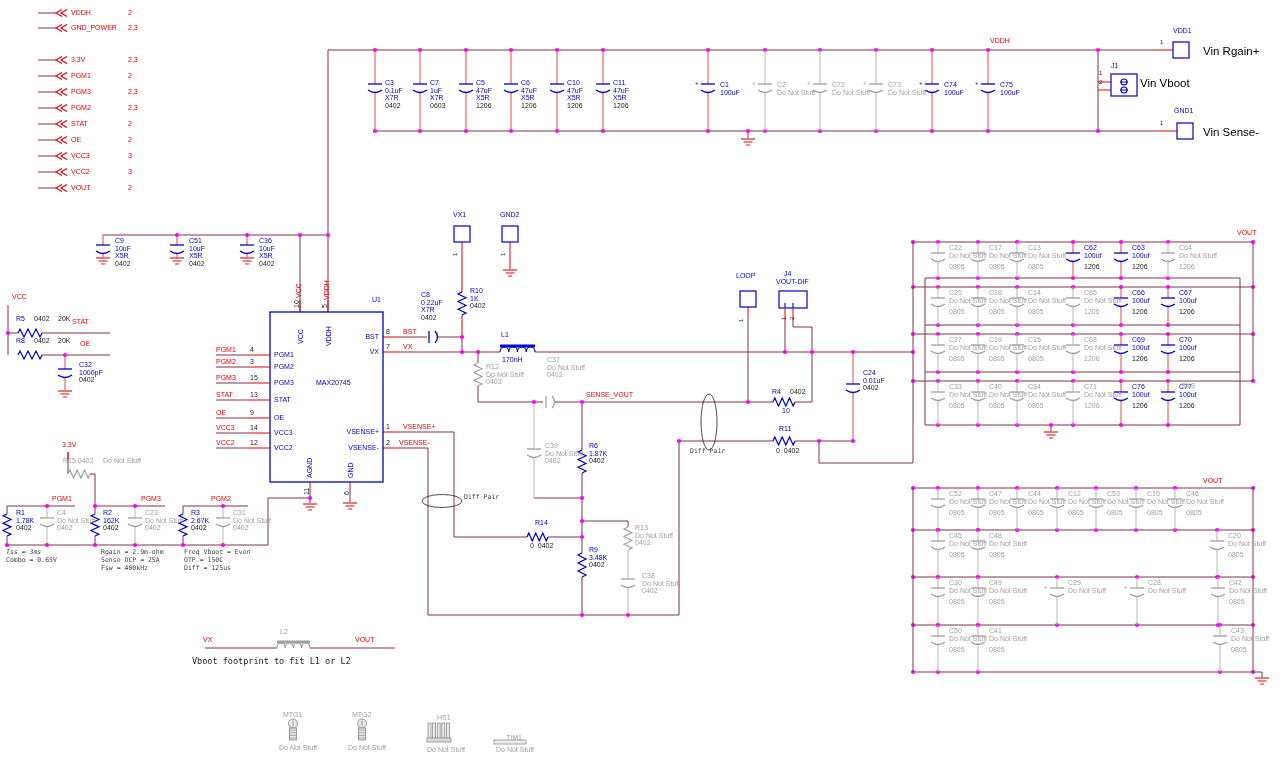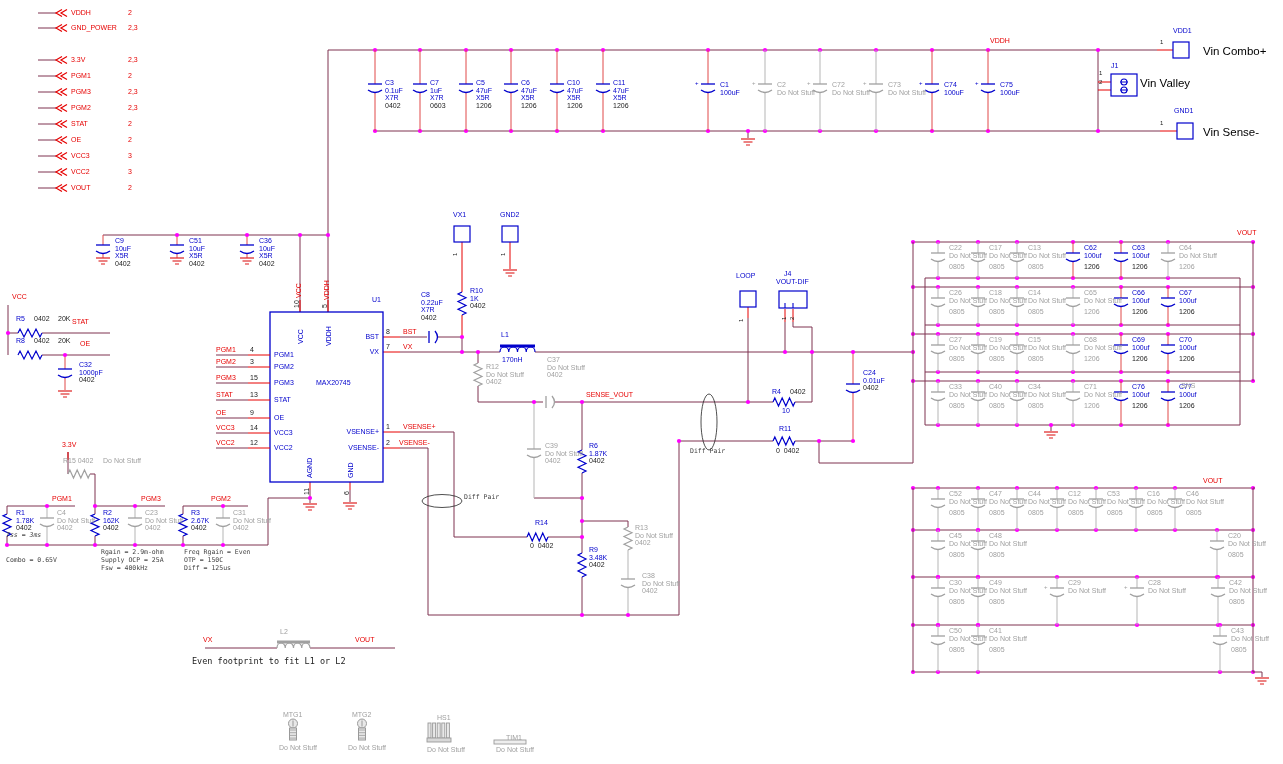--- a/index.html
+++ b/index.html
@@ -765,25 +765,25 @@
       <div class="t blue" style="left: 189px; top: 237px;">C51</div>
       <div class="t blue" style="left: 189px; top: 244.5px;">10uF</div>
       <div class="t blue" style="left: 189px; top: 252px;">X5R</div>
       <div class="t blk" style="left: 189px; top: 259.5px;">0402</div>
       <div class="t blue" style="left: 259px; top: 237px;">C36</div>
       <div class="t blue" style="left: 259px; top: 244.5px;">10uF</div>
       <div class="t blue" style="left: 259px; top: 252px;">X5R</div>
       <div class="t blk" style="left: 259px; top: 259.5px;">0402</div>
       <div class="t blue" style="left: 1173px; top: 27px;">VDD1</div>
       <div class="t blk sm" style="left: 1160px; top: 39px;">1</div>
-      <div class="t big" style="left: 1203px; top: 48px;">Vin Combo+</div>
+      <div class="t big" style="left: 1203px; top: 48px;">Vin Rgain+</div>
       <div class="t blue" style="left: 1111px; top: 62px;">J1</div>
       <div class="t blk sm" style="left: 1099px; top: 70px;">1</div>
       <div class="t blk sm" style="left: 1099px; top: 79px;">2</div>
-      <div class="t big" style="left: 1140px; top: 80px;">Vin Valley</div>
+      <div class="t big" style="left: 1140px; top: 80px;">Vin Vboot</div>
       <div class="t blue" style="left: 1174px; top: 107px;">GND1</div>
       <div class="t blk sm" style="left: 1160px; top: 120px;">1</div>
       <div class="t big" style="left: 1203px; top: 129px;">Vin Sense-</div>
       <div class="t blue" style="left: 372px; top: 296px;">U1</div>
       <div class="t blue" style="left: 316px; top: 379px;">MAX20745</div>
       <div class="t red" style="left: 216px; top: 346px;">PGM1</div>
       <div class="t blk" style="left: 250px; top: 346px;">4</div>
       <div class="t blue" style="left: 274px; top: 351px;">PGM1</div>
       <div class="t red" style="left: 216px; top: 358px;">PGM2</div>
       <div class="t blk" style="left: 250px; top: 358px;">3</div>
@@ -1029,36 +1029,36 @@
       <div class="t gray" style="left: 989px; top: 627px;">C41</div>
       <div class="t gray" style="left: 989px; top: 635px;">Do Not Stuff</div>
       <div class="t gray" style="left: 989px; top: 646px;">0805</div>
       <div class="t gray" style="left: 1231px; top: 627px;">C43</div>
       <div class="t gray" style="left: 1231px; top: 635px;">Do Not Stuff</div>
       <div class="t gray" style="left: 1231px; top: 646px;">0805</div>
       <div class="t red" style="left: 1203px; top: 477px;">VOUT</div>
       <div class="t gray" style="left: 280px; top: 628px;">L2</div>
       <div class="t red" style="left: 203px; top: 636px;">VX</div>
       <div class="t red" style="left: 355px; top: 636px;">VOUT</div>
-      <div class="t combo" style="left: 192px; top: 658px;">Even footprint to fit L1 or L2</div>
+      <div class="t combo" style="left: 192px; top: 658px;">Vboot footprint to fit L1 or L2</div>
       <div class="t red" style="left: 990px; top: 37px;">VDDH</div>
       <div class="t red" style="left: 12px; top: 293px;">VCC</div>
       <div class="t red" style="left: 72px; top: 318px;">STAT</div>
       <div class="t red" style="left: 80px; top: 340px;">OE</div>
       <div class="t red" style="left: 62px; top: 441px;">3.3V</div>
       <div class="t red" style="left: 52px; top: 495px;">PGM1</div>
       <div class="t red" style="left: 141px; top: 495px;">PGM3</div>
       <div class="t red" style="left: 211px; top: 495px;">PGM2</div>
       <div class="t red" style="left: 586px; top: 391px;">SENSE_VOUT</div>
-      <div class="t mono" style="left: 6px; top: 532px; font-style: italic;">Tss = 3ms</div>
+      <div class="t mono" style="left: 6px; top: 549px; font-style: italic;">Tss = 3ms</div>
       <div class="t mono" style="left: 6px; top: 557px;">Combo = 0.65V</div>
       <div class="t mono" style="left: 101px; top: 549px;">Rgain = 2.9m-ohm</div>
-      <div class="t mono" style="left: 101px; top: 557px;">Supply OCP = 25A</div>
+      <div class="t mono" style="left: 101px; top: 557px;">Sense OCP = 25A</div>
       <div class="t mono" style="left: 101px; top: 565px;">Fsw = 400kHz</div>
-      <div class="t mono" style="left: 184px; top: 549px;">Freq Rgain = Even</div>
+      <div class="t mono" style="left: 184px; top: 549px;">Freq Vboot = Even</div>
       <div class="t mono" style="left: 184px; top: 557px;">OTP = 150C</div>
       <div class="t mono" style="left: 184px; top: 565px;">Diff = 125us</div>
       <div class="t gray" style="left: 283px; top: 711px;">MTG1</div>
       <div class="t gray" style="left: 279px; top: 744px;">Do Not Stuff</div>
       <div class="t gray" style="left: 352px; top: 711px;">MTG2</div>
       <div class="t gray" style="left: 348px; top: 744px;">Do Not Stuff</div>
       <div class="t gray" style="left: 437px; top: 714px;">HS1</div>
       <div class="t gray" style="left: 427px; top: 746px;">Do Not Stuff</div>
       <div class="t gray" style="left: 506px; top: 734px;">TIM1</div>
       <div class="t gray" style="left: 496px; top: 746px;">Do Not Stuff</div>

